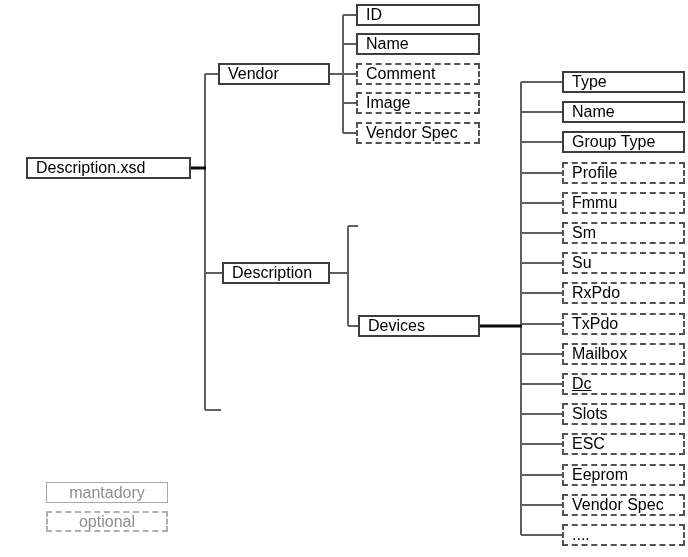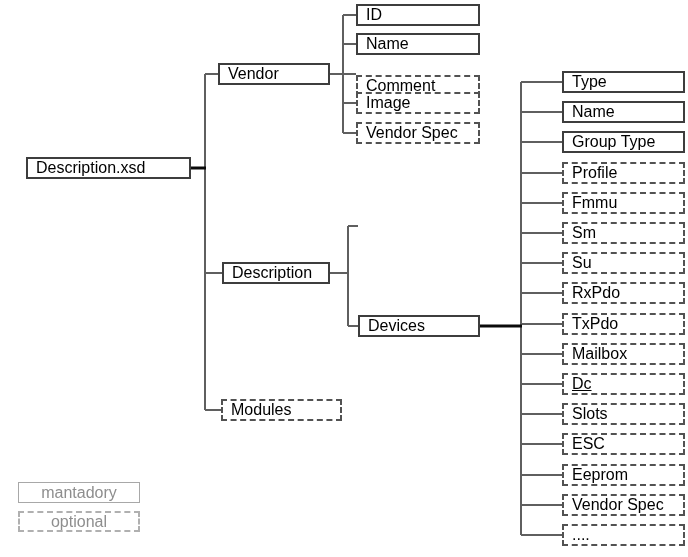--- a/index.html
+++ b/index.html
@@ -25,20 +25,21 @@
     color: #000000;
     white-space: nowrap;
   }
   .node.mandatory { border: 2px solid #3d3d3d; }
   .node.optional  { border: 2px dashed #525252; }
   .node.legend {
     justify-content: center;
     padding-left: 0;
     height: 21px;
     color: #8e8e8e;
+    margin-left: 28px;
   }
   .node.legend.mandatory { border: 1px solid #a8a8a8; }
   .node.legend.optional  { border: 2px dashed #b0b0b0; }
 </style>
 </head>
 <body>
 
 <div id="stage">
   <svg id="wires" width="688" height="557" viewBox="0 0 688 557">
     <g id="thin-wires" stroke="#5f5f5f" stroke-width="2" fill="none">
@@ -87,30 +88,27 @@
 
 <div class="node mandatory" style="left: 26px; top: 157px; width: 165px;">
       <span>Description.xsd</span>
     </div>
     <div class="node mandatory" style="left: 218px; top: 63px; width: 112px;">
       <span>Vendor</span>
     </div>
     <div class="node mandatory" style="left: 222px; top: 262px; width: 108px;">
       <span>Description</span>
     </div>
-    <div class="node optional" style="left: 221px; top: 399px; width: 121px;">
-      <span>Modules</span>
-    </div>
     <div class="node mandatory" style="left: 356px; top: 4px; width: 124px;">
       <span>ID</span>
     </div>
     <div class="node mandatory" style="left: 356px; top: 33px; width: 124px;">
       <span>Name</span>
     </div>
-    <div class="node optional" style="left: 356px; top: 63px; width: 124px; margin-top: 12px;">
+    <div class="node optional" style="left: 356px; top: 63px; width: 124px;">
       <span>Comment</span>
     </div>
     <div class="node optional" style="left: 356px; top: 92px; width: 124px;">
       <span>Image</span>
     </div>
     <div class="node optional" style="left: 356px; top: 122px; width: 124px;">
       <span>Vendor Spec</span>
     </div>
     <div class="node mandatory" style="left: 358px; top: 315px; width: 122px;">
       <span>Devices</span>

